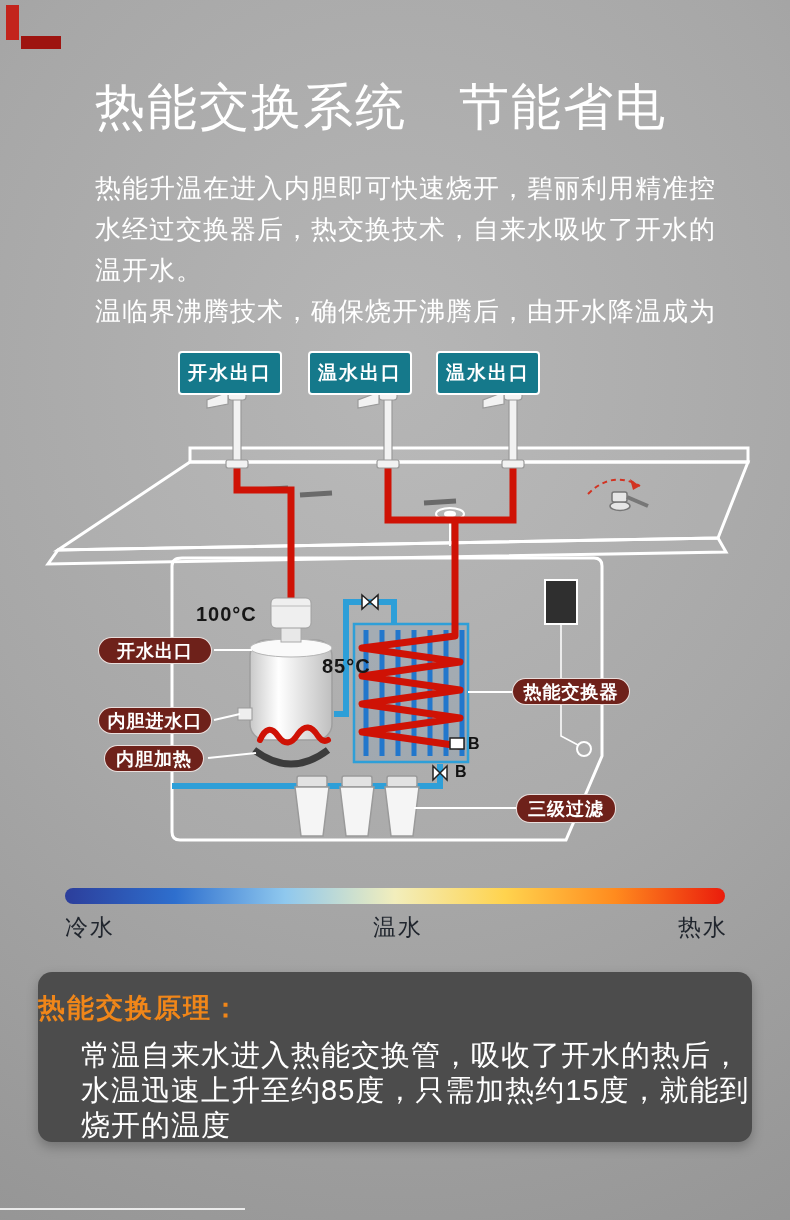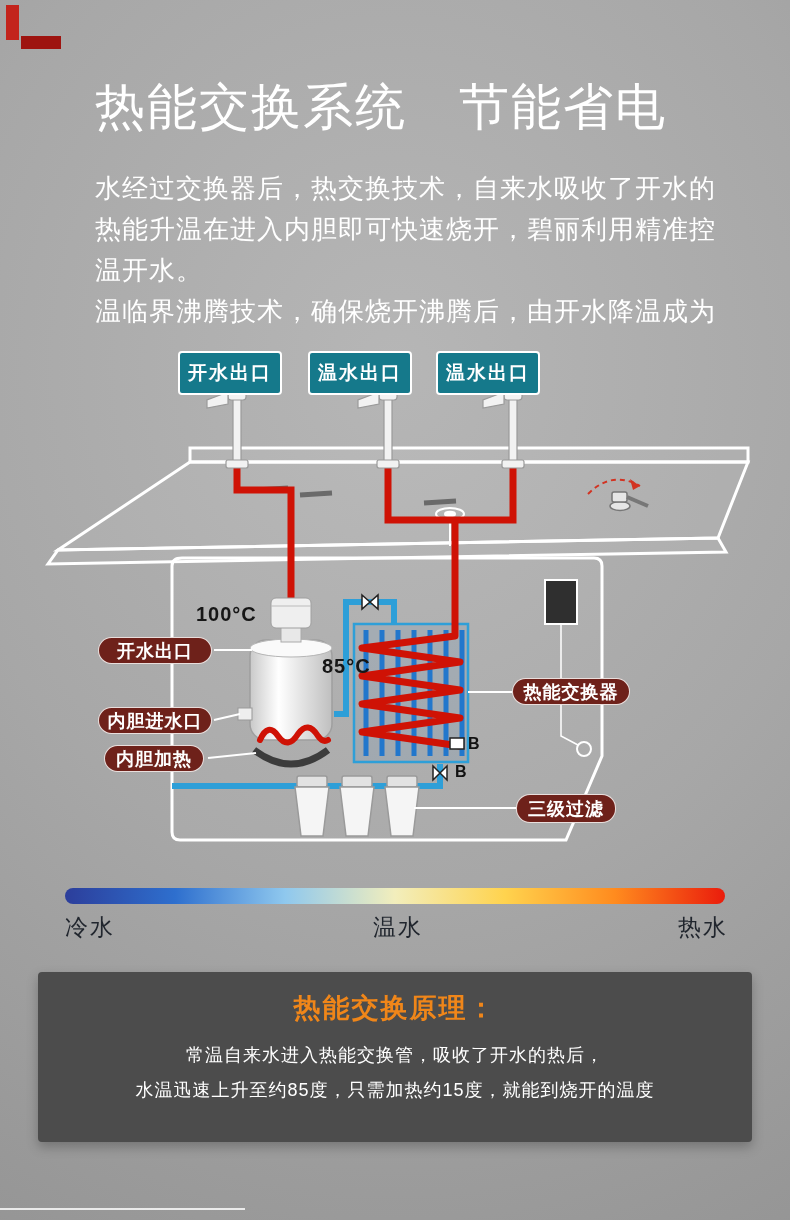--- a/index.html
+++ b/index.html
@@ -37,41 +37,41 @@
   .b-mark{position:absolute;color:#111111;font-size:16px;font-weight:bold;}
 
   .temp-bar{position:absolute;left:65px;top:888px;width:660px;height:16px;border-radius:8px;}
   .bar-label{position:absolute;top:912px;color:#21262e;font-size:23px;letter-spacing:2px;font-family:Liberation Mono, monospace;}
   .bar-label.cold{left:65px;}
   .bar-label.warm{left:373px;}
   .bar-label.hot{left:678px;}
 
   .principle-box{
     position:absolute;left:38px;top:972px;width:714px;height:170px;box-sizing:border-box;
-    background:#4c4c4c;border-radius:4px;box-shadow:0 5px 12px rgba(0,0,0,0.25);
-    text-align:center;padding-top:18px;
+    background:#4c4c4c;border-radius:14px;box-shadow:0 5px 12px rgba(0,0,0,0.25);
+    text-align:left;padding-top:18px;
   }
   .principle-title{color:#f08619;font-size:27px;font-weight:bold;letter-spacing:2px;margin-bottom:12px;}
-  .principle-line{color:#ffffff;font-size:18px;line-height:35px;letter-spacing:1px;}
+  .principle-line{color:#ffffff;font-size:29px;line-height:35px;letter-spacing:1px;padding-left:43px;}
 
   .bottom-line{position:absolute;left:0;top:1208px;width:245px;height:2px;background:rgba(255,255,255,0.8);}
 </style>
 </head>
 <body>
 
 <div class="page">
 
   <div class="logo-mark mark-v"></div>
   <div class="logo-mark mark-h"></div>
 
   <h1 class="page-title">热能交换系统　节能省电</h1>
 
   <div class="intro">
+    <div>热能升温在进入内胆即可快速烧开，碧丽利用精准控</div>
     <div>水经过交换器后，热交换技术，自来水吸收了开水的</div>
-    <div>热能升温在进入内胆即可快速烧开，碧丽利用精准控</div>
     <div>温开水。</div>
     <div>温临界沸腾技术，确保烧开沸腾后，由开水降温成为</div>
   </div>
 
   <div class="diagram">
     <svg class="diagram-svg" width="790" height="560" viewBox="0 330 790 560" xmlns="http://www.w3.org/2000/svg">
       <defs>
         <linearGradient id="tankGrad" x1="0" y1="0" x2="1" y2="0">
           <stop offset="0" stop-color="#c9c9c9"></stop>
           <stop offset="0.35" stop-color="#ffffff"></stop>

